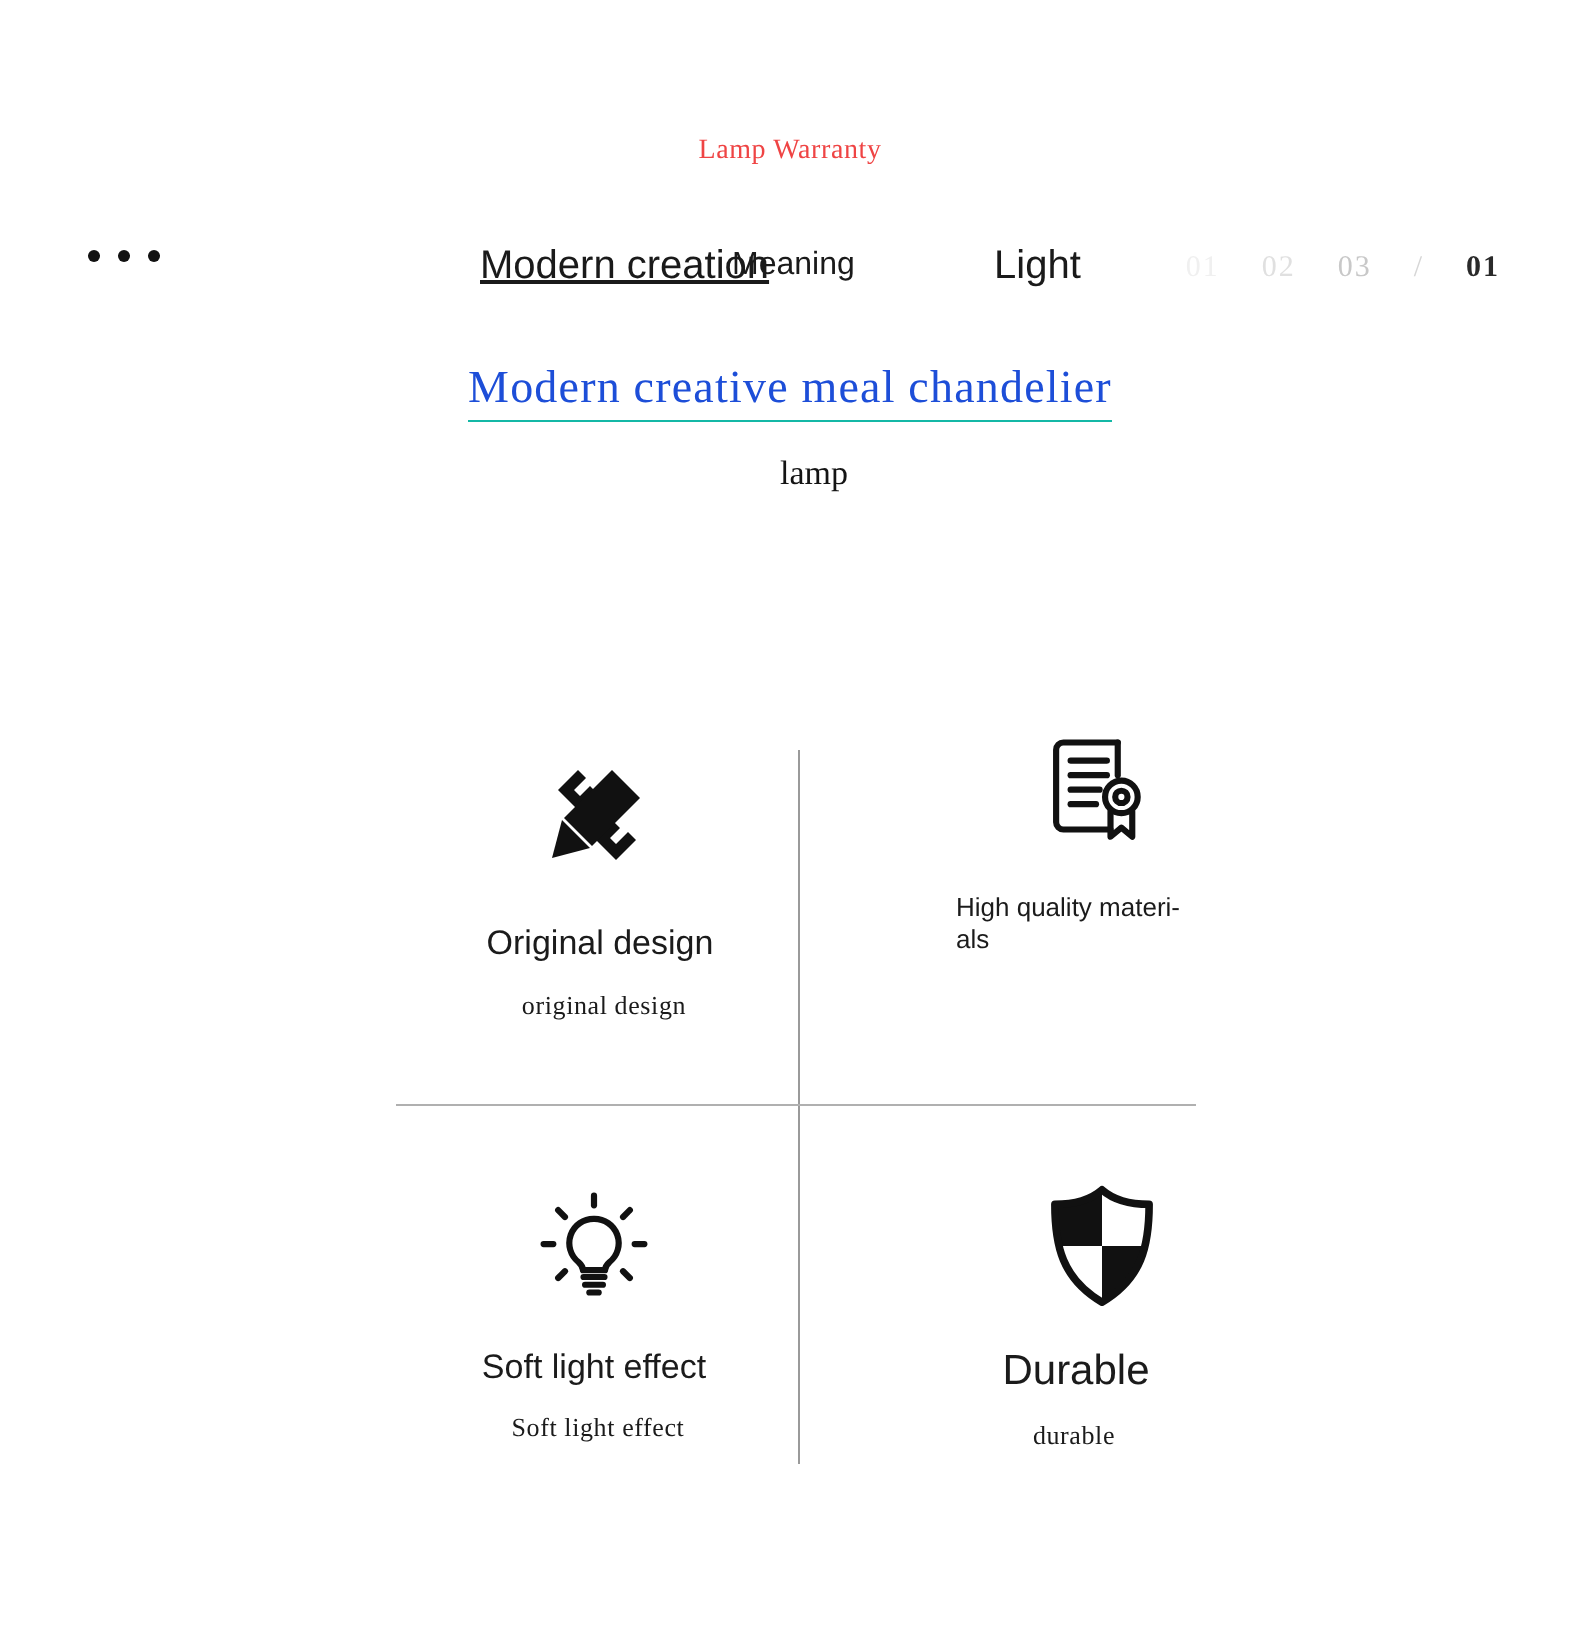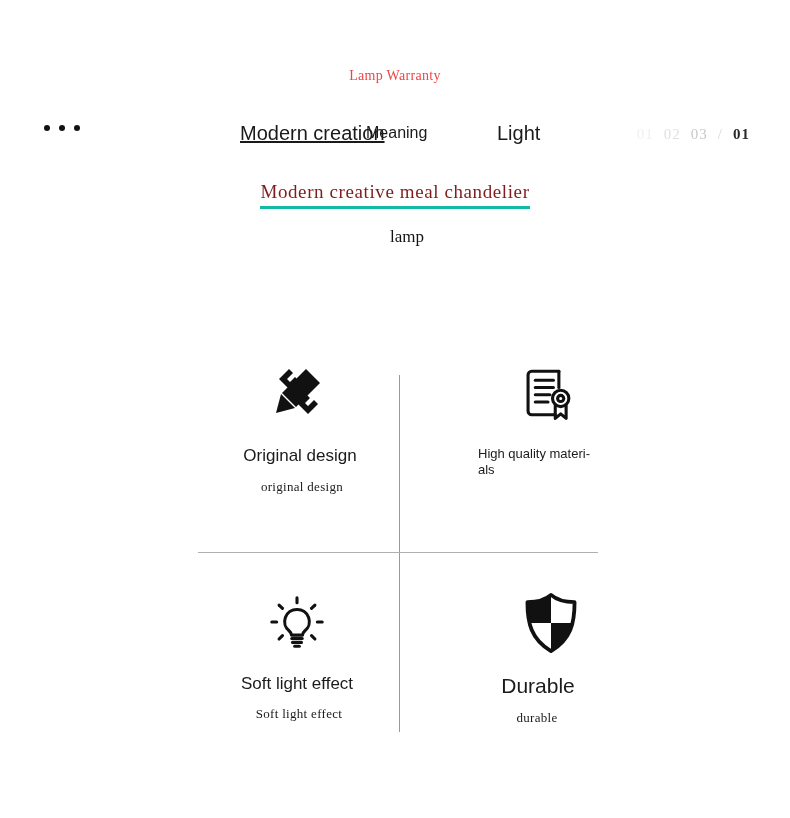--- a/index.html
+++ b/index.html
@@ -91,43 +91,43 @@
   
   .pager {
     position: absolute;
     right: 40px;
     top: 8px;
     font-family: "Liberation Serif", serif;
     font-size: 15px;
     letter-spacing: 1px;
     display: flex;
     align-items: flex-end;
-    gap: 10px;
+    gap: 21px;
   }
   .pager .n1 { color: #f0f0f0; }
   .pager .n2 { color: #e0e0e0; }
   .pager .n3 { color: #c8c8c8; }
   .pager .slash { color: #d6d6d6; }
   .pager .cur { color: #2a2a2a; font-weight: bold; }
 
   
   .product-title {
     position: absolute;
     top: 181px;
     left: 0;
     width: 790px;
     text-align: center;
   }
   .product-title .main {
     display: inline-block;
     font-family: "Liberation Serif", serif;
-    font-size: 19px;
+    font-size: 23px;
     letter-spacing: .6px;
-    color: #7f1d1d;
-    border-bottom: 3px solid #14b8a6;
+    color: #1d4ed8;
+    border-bottom: 1px solid #14b8a6;
     padding-bottom: 3px;
   }
   .product-sub {
     position: absolute;
     top: 227px;
     left: 0;
     width: 790px;
     text-align: center;
     font-family: "Liberation Serif", serif;
     font-size: 17px;
@@ -158,21 +158,21 @@
     width: 400px;
     height: 1px;
     background: #b0b0b0;
   }
 
   .cell {
     position: absolute;
     width: 200px;
     text-align: center;
   }
-  .cell-tl { left: 0;    top: 0; }
+  .cell-tl { left: 0;    top: 16px; }
   .cell-tr { left: 200px; top: 0; }
   .cell-bl { left: 0;    top: 230px; }
   .cell-br { left: 200px; top: 230px; }
 
   .cell .icon {
     height: 70px;
     display: flex;
     align-items: center;
     justify-content: center;
   }

